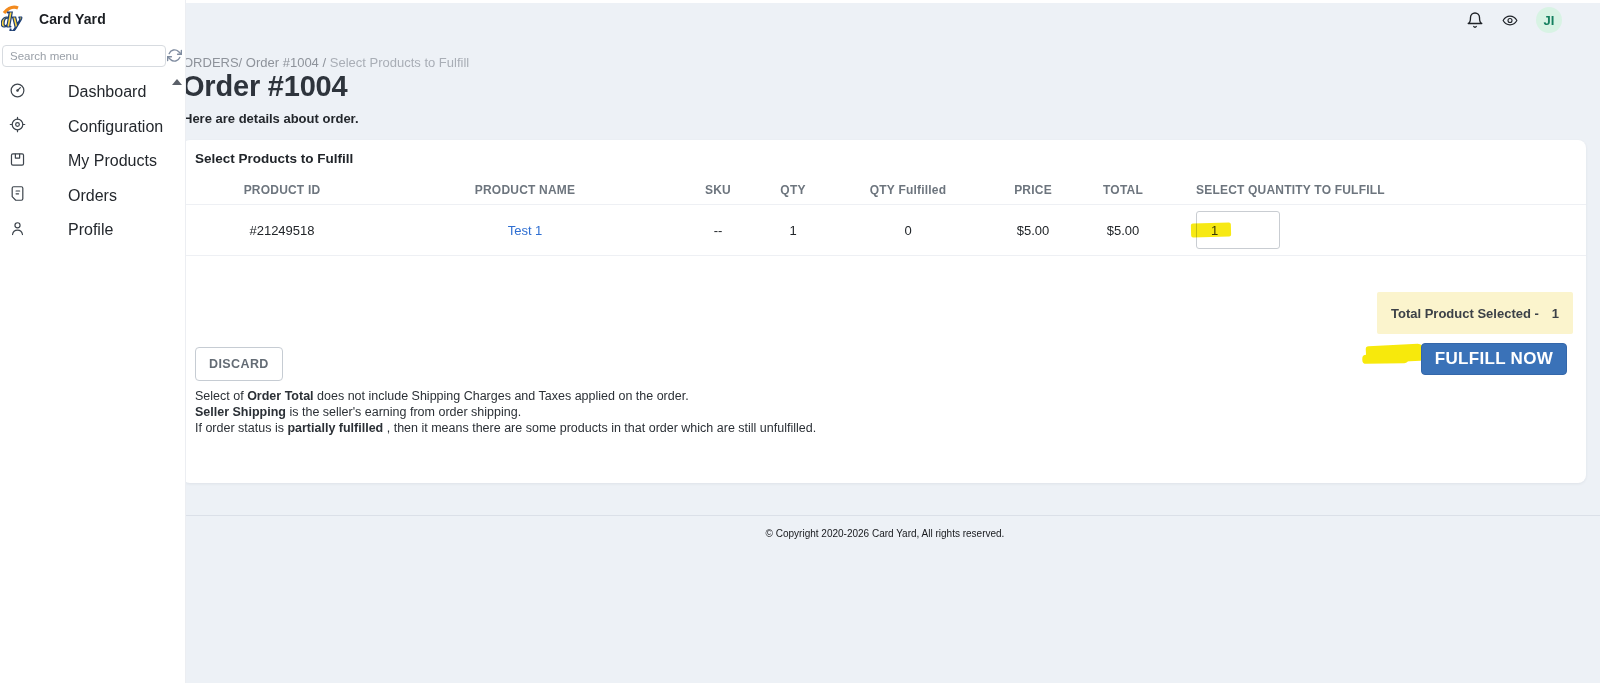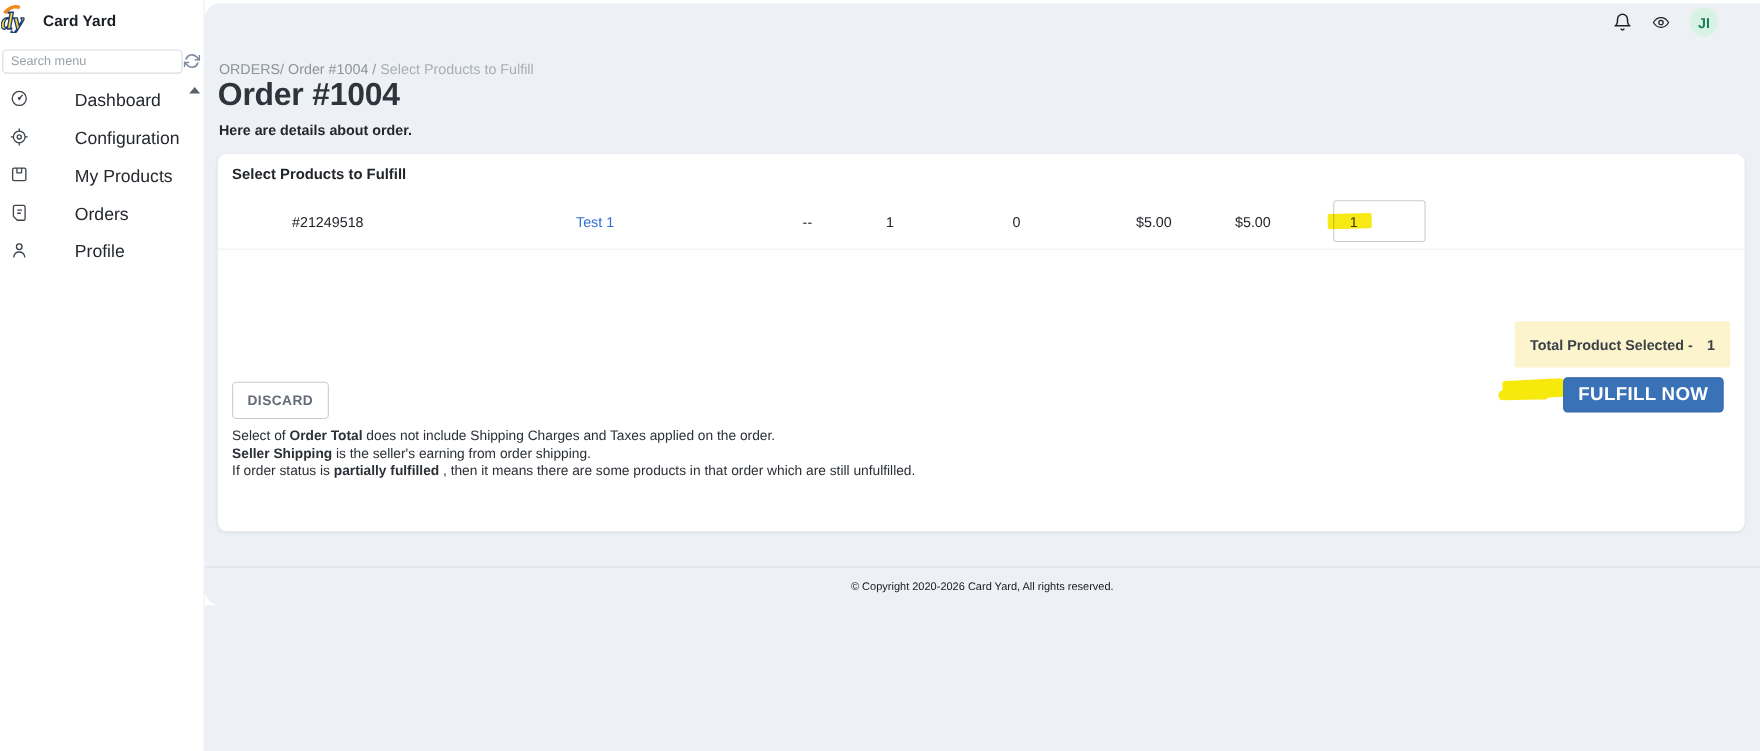--- a/index.html
+++ b/index.html
@@ -21,21 +21,21 @@
   .scroll-up { position:absolute; left:172px; top:79px; width:0; height:0;
     border-left:5px solid transparent; border-right:5px solid transparent;
     border-bottom:6px solid #5b6069; cursor:pointer; }
   .nav { position:absolute; left:0; top:75px; width:170px; }
   .nav-item { display:flex; align-items:center; gap:11px; height:34.5px;
     padding-left:9px; cursor:pointer; }
   .nav-item svg { flex:0 0 auto; }
   .nav-label { font-size:16px; font-weight:500; color:#24282d;margin-left:31px; }
 
   
-  .shell { position:absolute; left:186px; top:3px; right:0; height:547px;
+  .shell { position:absolute; left:170px; top:3px; right:0; height:547px;
     background:#edf1f6; border-radius:14px 0 0 14px;padding-left:24px; }
   .below-shell { position:absolute; left:186px; top:550px; right:0; bottom:0;
     background:#edf1f6; }
 
   .topbar { position:absolute; top:2px; right:38px; height:30px;
     display:flex; align-items:center; gap:16px; }
   .icon-btn { background:transparent; border:none; padding:0; cursor:pointer;
     display:flex; align-items:center; }
   .avatar { width:26px; height:26px; border-radius:50%; background:#d8f3e4;
     color:#15805f; font-size:13px; font-weight:700; display:flex;
@@ -207,20 +207,30 @@
     <span class="crumb-last">Select Products to Fulfill</span>
   </div>
 
   <h1 class="page-title">Order #1004</h1>
   <div class="page-subtitle">Here are details about order.</div>
 
   <div class="card">
     <div class="card-heading">Select Products to Fulfill</div>
 
     <div class="ptable">
+      <div class="trow thead-row">
+        <div class="tcell">PRODUCT ID</div>
+        <div class="tcell">PRODUCT NAME</div>
+        <div class="tcell">SKU</div>
+        <div class="tcell">QTY</div>
+        <div class="tcell">QTY Fulfilled</div>
+        <div class="tcell">PRICE</div>
+        <div class="tcell">TOTAL</div>
+        <div class="tcell tcell-last">SELECT QUANTITY TO FULFILL</div>
+      </div>
       <div class="trow tdata-row">
         <div class="tcell">#21249518</div>
         <div class="tcell"><a class="link">Test 1</a></div>
         <div class="tcell">--</div>
         <div class="tcell">1</div>
         <div class="tcell">0</div>
         <div class="tcell">$5.00</div>
         <div class="tcell">$5.00</div>
         <div class="tcell tcell-last">
           <span class="qty-input-wrap">

